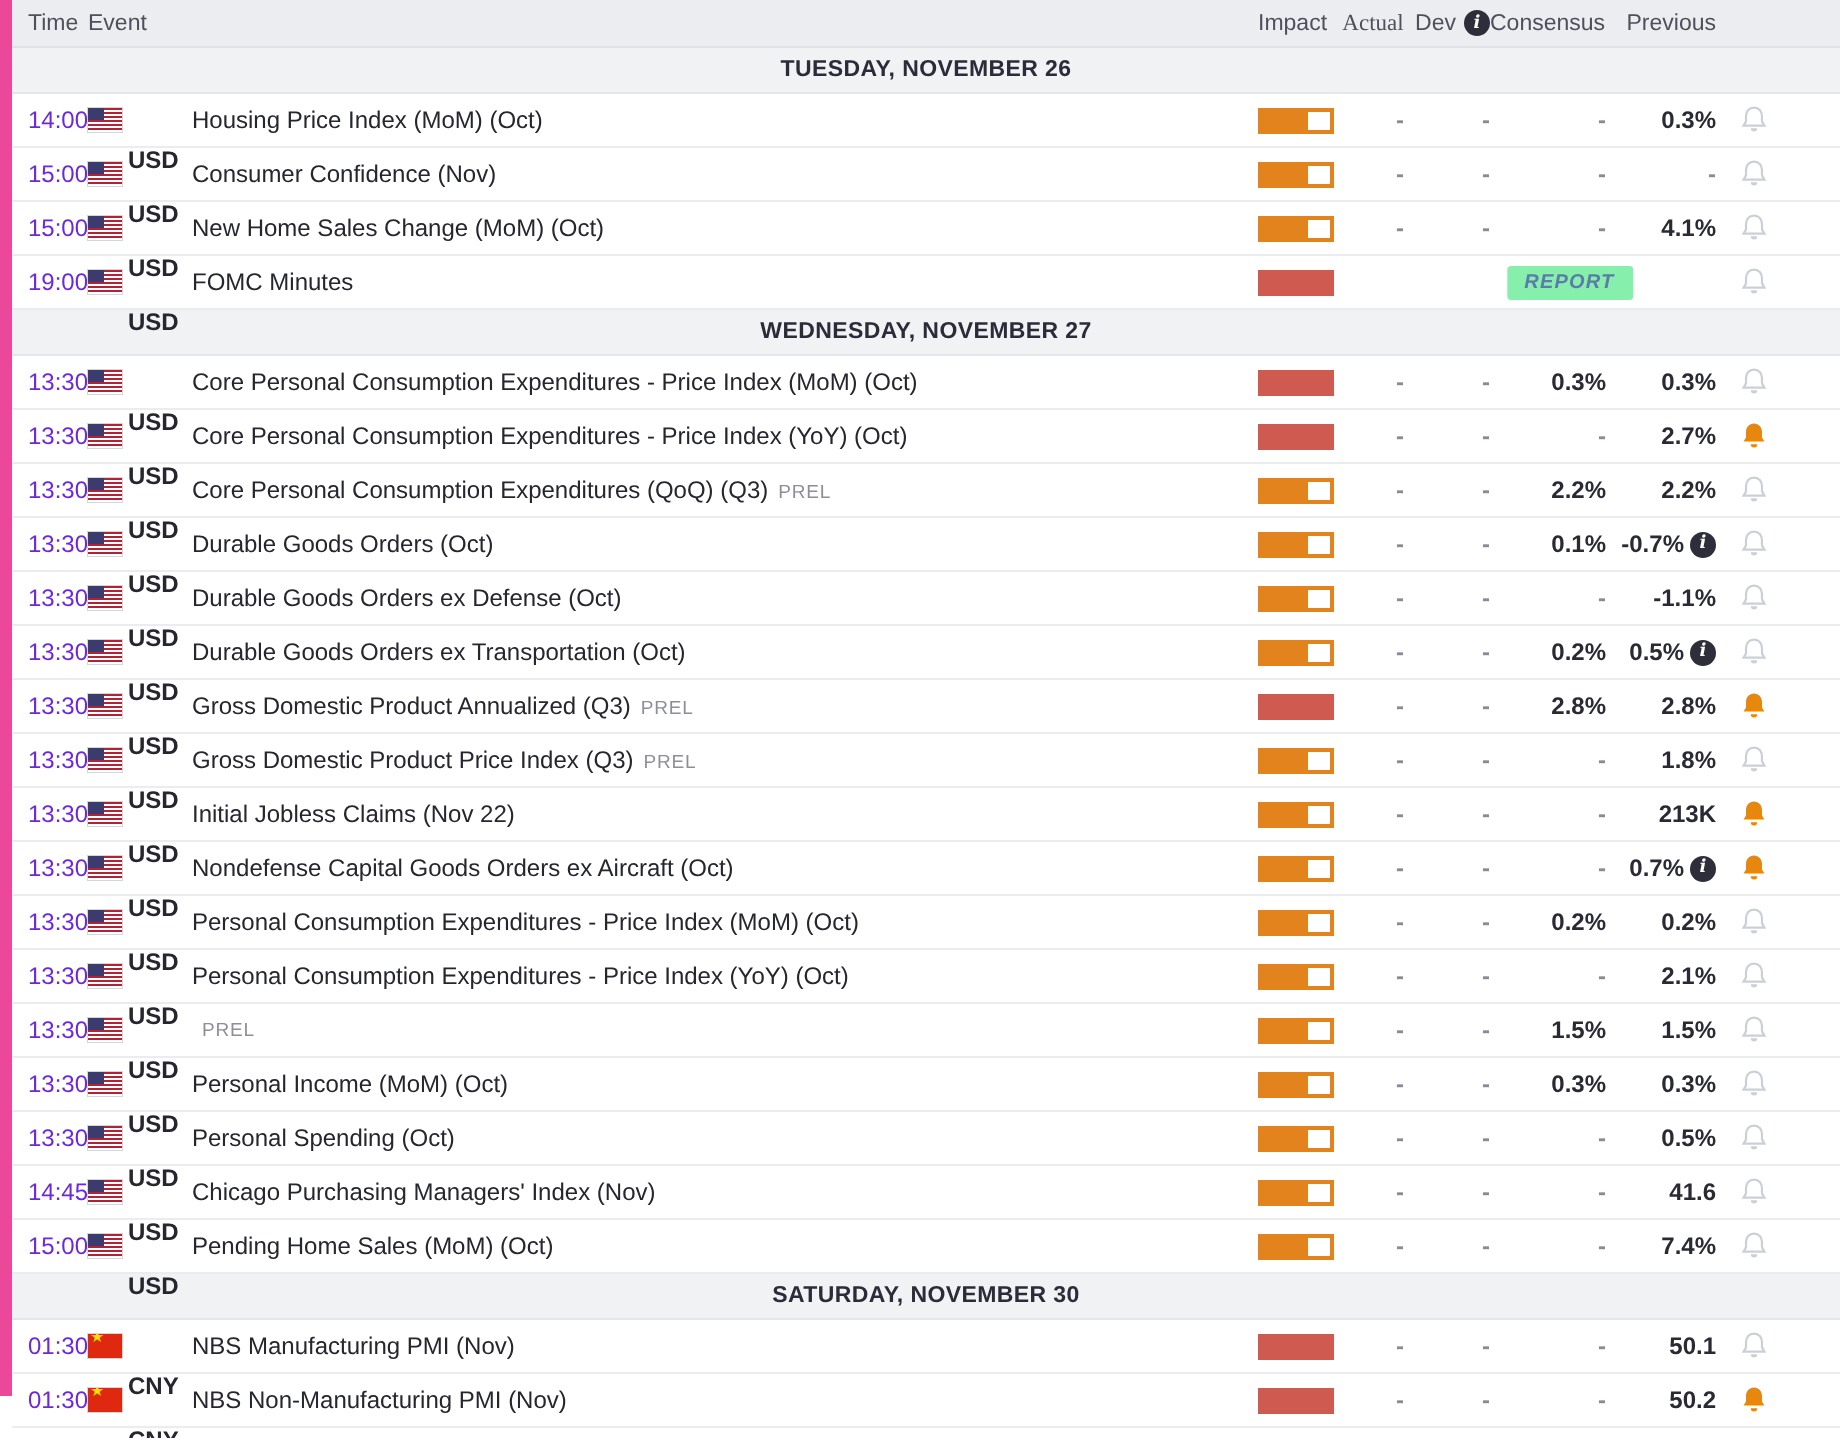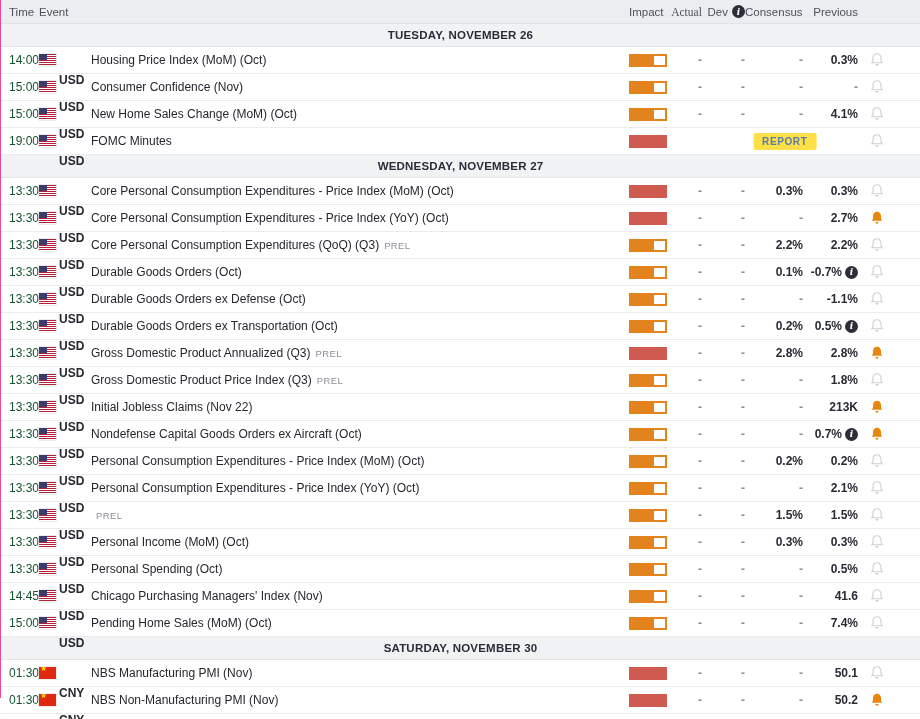--- a/index.html
+++ b/index.html
@@ -1,23 +1,23 @@
 <!DOCTYPE html>
 <html><head>
 <meta charset="utf-8">
 <style>
   * { box-sizing: border-box; margin: 0; padding: 0; }
   html, body { width: 920px; height: 719px; overflow: hidden; background: #fff; }
   body { font-family: "Liberation Sans", sans-serif; }
 
-  .calendar { width: 920px; height: 698px; border-left: 1px solid #ec4899; background: #fff; }
+  .calendar { width: 920px; height: 698px; border-left: 6px solid #ec4899; background: #fff; }
 
   
   .row { display: flex; align-items: center; padding-left: 8px; padding-right: 24px; }
-  .c-time   { width: 30px; flex: none; font-size: 12px; color: #14532d; }
+  .c-time   { width: 30px; flex: none; font-size: 12px; color: #6d28d9; }
   .c-flag   { width: 20px; flex: none; display: flex; align-items: center; }
   .c-cur    { width: 32px; flex: none; font-size: 12px; font-weight: 700; color: #26262f; margin-top: 40px; }
   .c-event  { flex: 1; min-width: 0; font-size: 12px; color: #26262f; white-space: nowrap; overflow: hidden; display: flex; align-items: baseline; }
   .c-impact { width: 46px; flex: none; display: flex; align-items: center; padding-left: 4px; }
   .c-vals   { width: 187px; flex: none; display: flex; align-items: center; position: relative; }
   .c-bell   { width: 38px; flex: none; display: flex; justify-content: center; align-items: center; cursor: pointer; }
 
   .v { font-size: 12px; font-weight: 700; color: #2a2a34; text-align: right; }
   .v.actual    { width: 31px; }
   .v.dev       { width: 43px; }
@@ -62,21 +62,21 @@
   .impact-medium .impact-fill { width: 23px; height: 100%; background: #e2831d; }
   .impact-high { background: #cf5a50; }
 
   
   .info-icon { width: 13px; height: 13px; flex: none; border-radius: 50%; background: #2e2e3a; color: #fff;
     display: inline-flex; align-items: center; justify-content: center;
     font-family: "DejaVu Serif", serif; font-style: italic; font-weight: 700; font-size: 9px; cursor: pointer; }
 
   
   .report-chip { display: none; position: absolute; left: 50%; transform: translateX(-18%);
-    background: #fde047; color: #5b7ca8; font-size: 10px; font-weight: 700;
+    background: #86efac; color: #5b7ca8; font-size: 10px; font-style: italic; font-weight: 700;
     letter-spacing: .6px; padding: 3px 9px; border-radius: 2px; cursor: pointer; }
   .c-vals.is-report .v { visibility: hidden; }
   .c-vals.is-report .report-chip { display: inline-block; }
 
   
   .c-bell svg { width: 16px; height: 16px; }
   .bell-off .bell-body { fill: #ffffff; stroke: #cbd0d6; stroke-width: 1.1; }
   .bell-off .bell-clapper { fill: #cbd0d6; }
   .bell-on .bell-body { fill: #e8870e; stroke: none; }
   .bell-on .bell-clapper { fill: #e8870e; }

